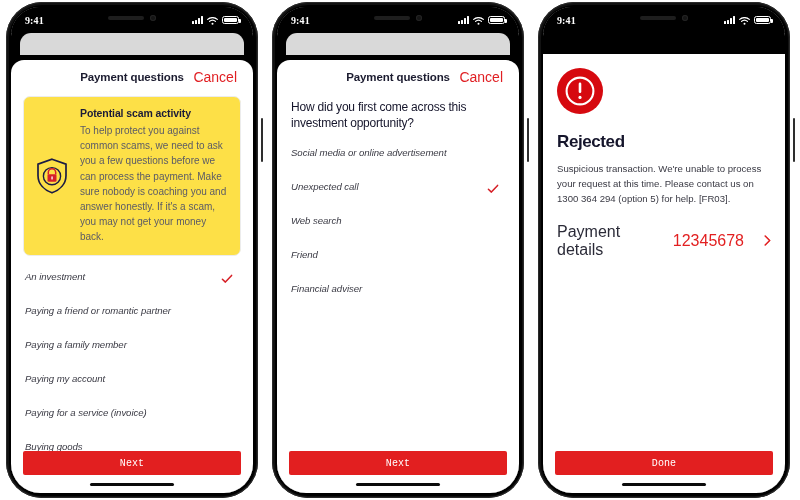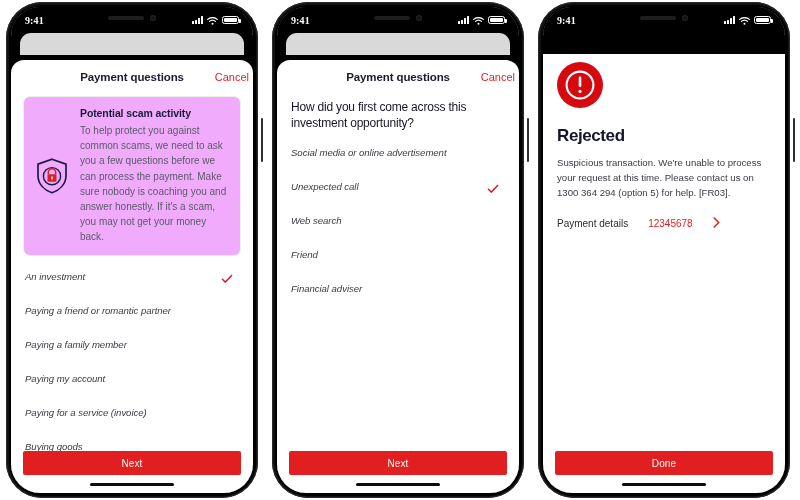--- a/index.html
+++ b/index.html
@@ -198,40 +198,40 @@
     flex: 0 0 auto;
   }
   .sheet-title {
     font-size: 11.5px;
     font-weight: bold;
     color: #1b1b2f;
     letter-spacing: -0.1px;
   }
   .sheet-cancel {
     position: absolute;
-    right: 4px;
+    right: 16px;
     top: 50%;
     transform: translateY(-50%);
-    font-size: 11px;
+    font-size: 14px;
     color: #e01f23;
     cursor: pointer;
   }
 
   .sheet-body {
     flex: 1 1 auto;
     padding: 0 12px;
     box-sizing: border-box;
     overflow: hidden;
   }
 
   
   .info-card {
     border: 1px solid #ececec;
     border-radius: 7px;
-    background: #f0abfc;
+    background: #fde047;
     padding: 10px 10px 10px 8px;
     display: flex;
     align-items: center;
     gap: 8px;
     margin-top: 2px;
   }
   .info-icon {
     flex: 0 0 auto;
     width: 40px;
     display: flex;
@@ -296,64 +296,65 @@
     display: block;
     width: 100%;
     height: 24px;
     line-height: 24px;
     text-align: center;
     background: #e21f20;
     color: #ffffff;
     border: 0;
     border-radius: 2px;
     font-size: 10px;
-    font-family: Liberation Sans, sans-serif;
+    font-family: Liberation Mono, monospace;
     cursor: pointer;
     letter-spacing: 0.1px;
   }
 
   .home-indicator {
     position: absolute;
     left: 50%;
     transform: translateX(-50%);
     bottom: 7px;
     width: 84px;
     height: 3.5px;
     border-radius: 2px;
     background: #0b0b0b;
     z-index: 25;
   }
 
   
   .result-body {
     flex: 1 1 auto;
-    padding: 8px 14px 0 14px;
+    padding: 14px 14px 0 14px;
     box-sizing: border-box;
   }
   .result-icon { margin-bottom: 14px; }
   .result-title {
     font-size: 17px;
     font-weight: bold;
     color: #15152b;
     letter-spacing: -0.4px;
     margin-bottom: 10px;
   }
   .result-text {
     font-size: 9.6px;
     line-height: 1.55;
     color: #3a3a44;
     margin-bottom: 16px;
   }
   .result-link {
-    font-size: 10px;
+    font-size: 16px;
     color: #2b2b38;
     display: flex;
     align-items: center;
     gap: 20px;
     cursor: pointer;
+    justify-content: center;
   }
   .result-link .acct { color: #e21f20; }
   .chev { display: inline-block; }
 </style>
 </head>
 <body>
 
 <div class="stage">
 
   <div class="phone">

